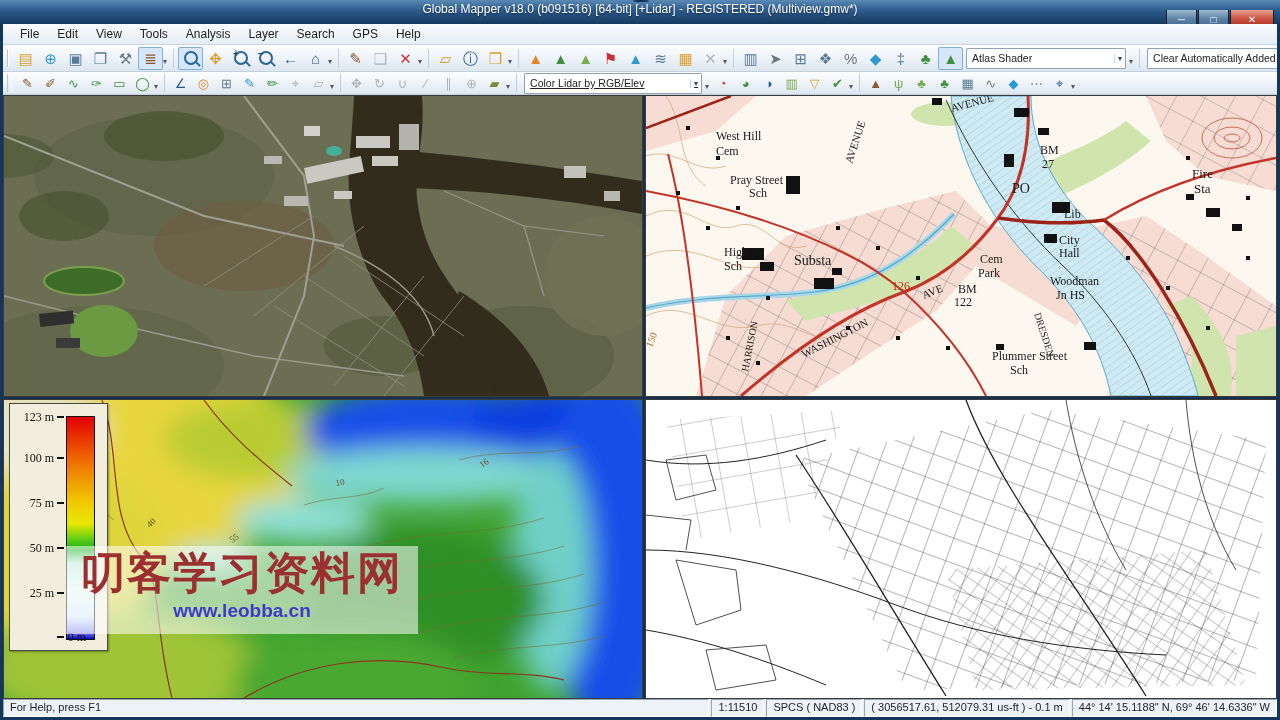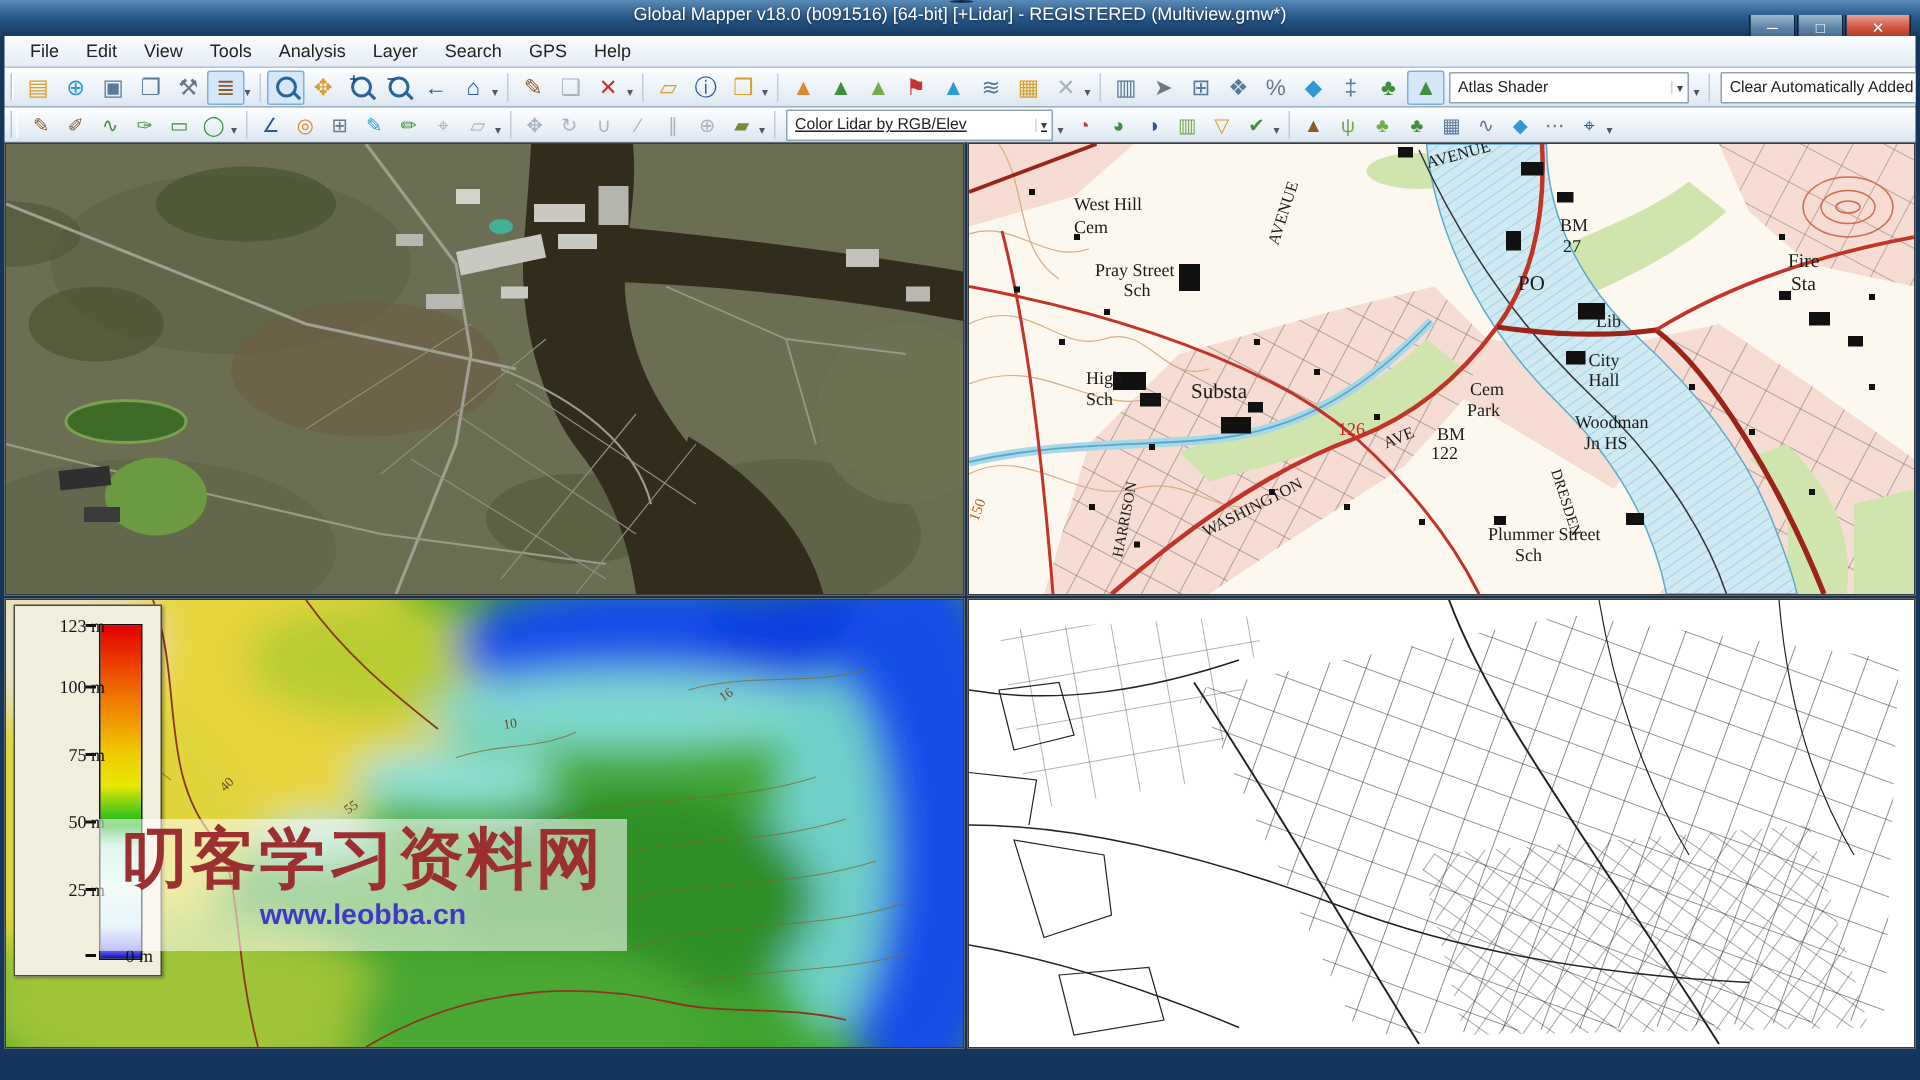--- a/index.html
+++ b/index.html
@@ -59,21 +59,21 @@
 
   
   .tlbl{font-family:"Liberation Serif", serif;fill:#1a1a1a;}
 
   
   .legend{position:absolute;left:5px;top:3px;width:97px;height:246px;background:#f2eedd;
     border:1px solid #4a4a3a;box-shadow:1px 1px 2px #00000055;}
   .lbar{position:absolute;left:56px;top:12px;width:27px;height:222px;border:1px solid #111;
     background:linear-gradient(#e40000 0%,#f07800 22%,#f0c800 38%,#e8e800 48%,#50c818 56%,#18b018 60%,
       #b8ecd8 66%,#e4f6f0 78%,#cfeaf8 90%,#8080f0 97%,#0808c8 100%);}
-  .llab{position:absolute;width:44px;text-align:right;font:12px "Liberation Serif", serif;color:#111;margin-left:16px;}
+  .llab{position:absolute;width:44px;text-align:right;font:12px "Liberation Serif", serif;color:#111;}
   .ltick{position:absolute;left:47px;width:7px;height:2px;background:#111;}
   .scalebox{position:absolute;left:16px;bottom:4px;width:268px;height:48px;background:#f2eedd;
     border:1px solid #4a4a3a;box-shadow:1px 1px 2px #00000055;}
   .slab{position:absolute;top:24px;transform:translateX(-50%);font:12px "Liberation Serif", serif;color:#111;white-space:nowrap;}
   .wmark{position:absolute;left:62px;top:146px;width:352px;height:88px;background:rgba(255,255,255,0.55);
     text-align:center;z-index:5;}
   .wm-title{font-size:44px;font-weight:bold;color:#9c2f2f;line-height:54px;letter-spacing:2px;white-space:nowrap;}
   .wm-url{font-size:19px;font-weight:bold;color:#4038c8;line-height:22px;}
 
   
@@ -515,14 +515,21 @@
           <path d="M540,0 C545,60 560,120 590,170" stroke-width="0.8"></path>
           <path d="M30,160 L90,170 L95,210 L50,225 Z" stroke-width="0.8"></path>
           <path d="M60,250 L120,245 L130,280 L70,290 Z" stroke-width="0.8"></path>
           <path d="M20,60 L60,55 L70,90 L30,100 Z" stroke-width="0.8"></path>
           <path d="M0,115 L45,120 L40,150" stroke-width="0.8"></path>
         </g>
       </svg>
     </div>
   </div>
 
+  <div class="statusbar">
+    <span class="scell grow">For Help, press F1</span>
+    <span class="scell">1:11510</span>
+    <span class="scell">SPCS ( NAD83 )</span>
+    <span class="scell">( 3056517.61, 512079.31 us-ft ) - 0.1 m</span>
+    <span class="scell">44° 14' 15.1188" N, 69° 46' 14.6336" W</span>
+  </div>
 
 </div>
 
 </body></html>

